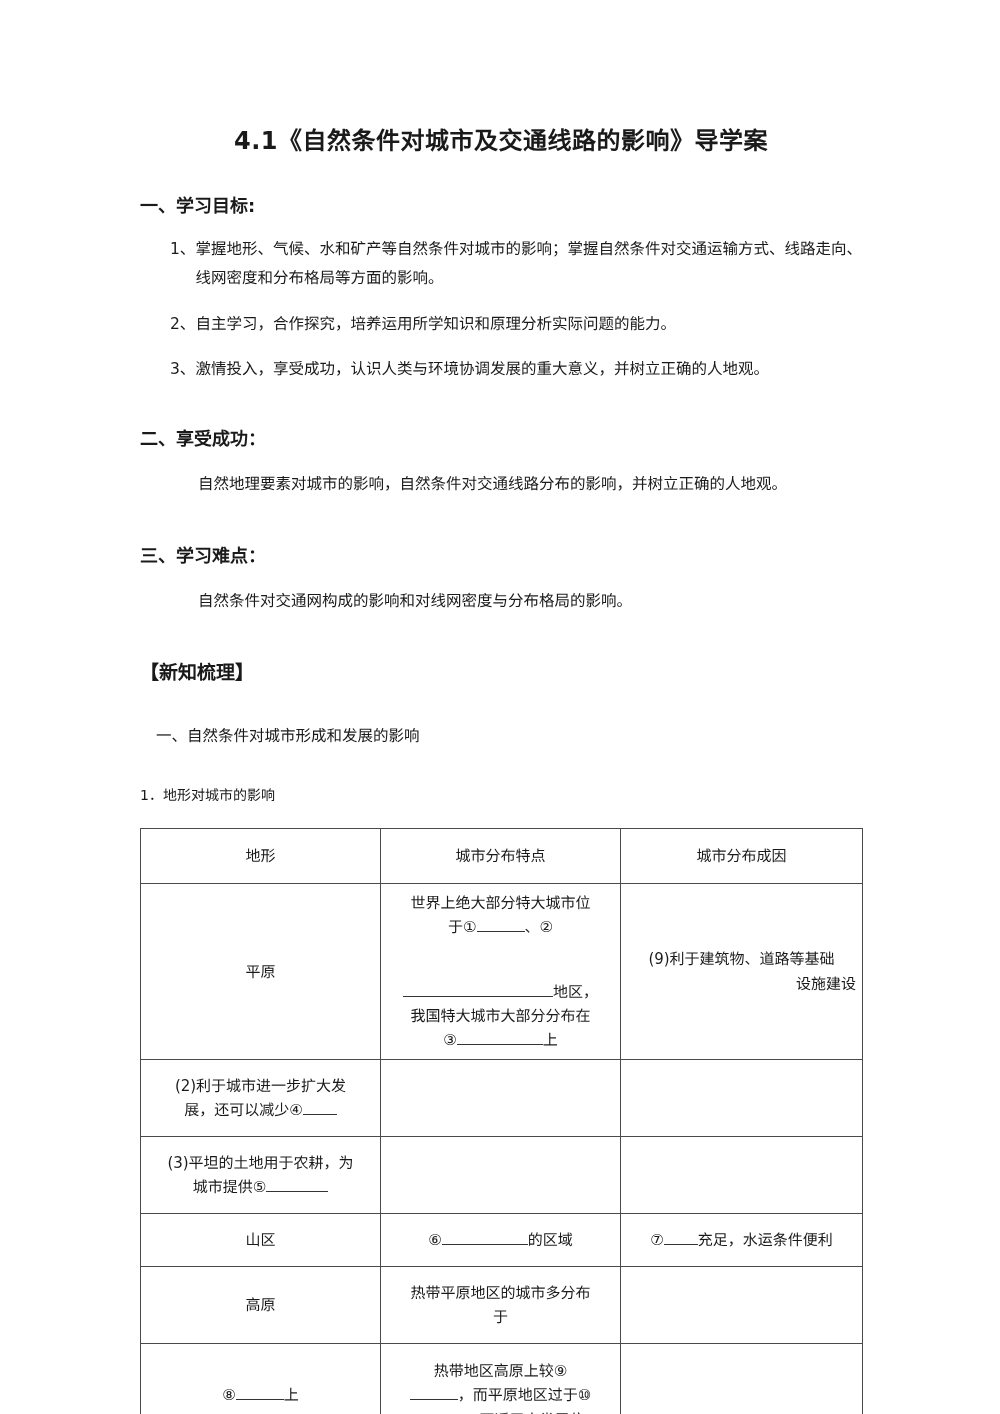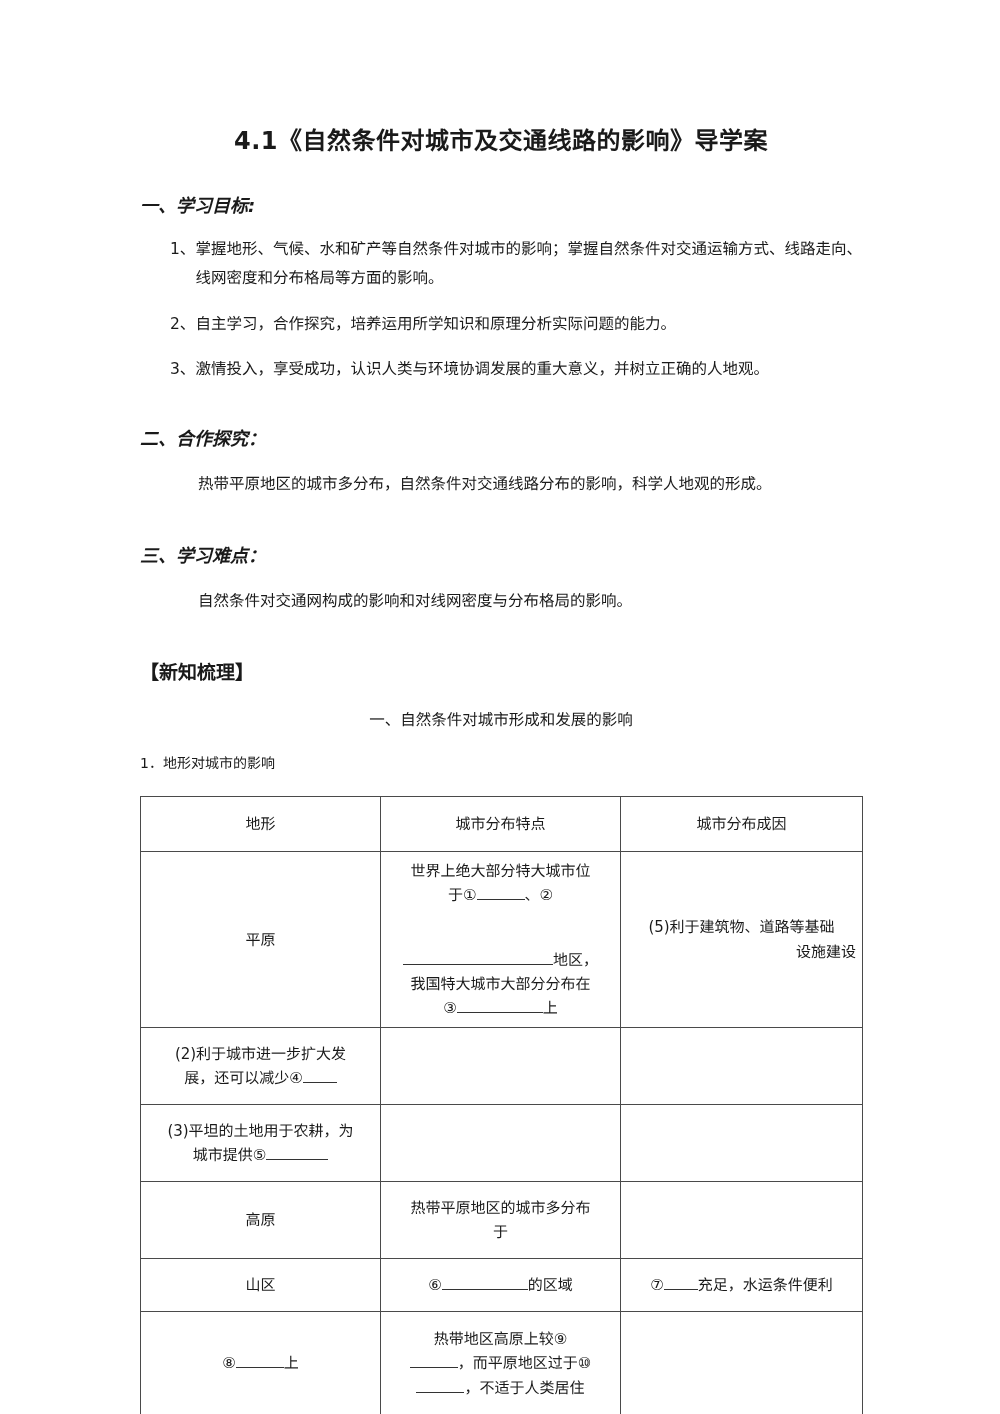--- a/index.html
+++ b/index.html
@@ -41,21 +41,20 @@
     line-height: 1.3;
   }
 
   
   .section-heading {
     font-size: 18px;
     font-weight: bold;
     margin: 0;
     padding-top: 36px;
     line-height: 1.4;
-    font-style: italic;
   }
   .section-heading.sec2 { padding-top: 42px; }
   .section-heading.sec3 { padding-top: 44px; }
 
   
   .obj-list {
     margin: 0;
     padding: 0;
     list-style: none;
   }
@@ -86,24 +85,23 @@
   
   .block-title {
     font-size: 19px;
     font-weight: bold;
     margin: 0;
     padding-top: 42px;
     line-height: 1.5;
   }
   .sub-head {
     font-size: 15.5px;
-    margin: 0;
+    margin: 16px;
     padding-top: 22px;
     line-height: 1.5;
-    text-align: center;
   }
   .sub-head-2 {
     font-size: 14px;
     margin: 0;
     padding-top: 21px;
     line-height: 1.5;
   }
 
   
   .tbl-wrap {
@@ -161,22 +159,22 @@
       <li class="obj-item">
         <span class="obj-num">2、</span>
         <span class="obj-text">自主学习，合作探究，培养运用所学知识和原理分析实际问题的能力。</span>
       </li>
       <li class="obj-item">
         <span class="obj-num">3、</span>
         <span class="obj-text">激情投入，享受成功，认识人类与环境协调发展的重大意义，并树立正确的人地观。</span>
       </li>
     </ul>
 
-    <h2 class="section-heading sec2">二、合作探究：</h2>
-    <p class="para-indent">热带平原地区的城市多分布，自然条件对交通线路分布的影响，科学人地观的形成。</p>
+    <h2 class="section-heading sec2">二、享受成功：</h2>
+    <p class="para-indent">自然地理要素对城市的影响，自然条件对交通线路分布的影响，并树立正确的人地观。</p>
 
     <h2 class="section-heading sec3">三、学习难点：</h2>
     <p class="para-indent">自然条件对交通网构成的影响和对线网密度与分布格局的影响。</p>
 
     <p class="block-title">【新知梳理】</p>
     <p class="sub-head">一、自然条件对城市形成和发展的影响</p>
     <p class="sub-head-2">1．地形对城市的影响</p>
 
     <div class="tbl-wrap">
       <table class="geo-table">
@@ -195,56 +193,56 @@
           <tr>
             <td class="tall">平原</td>
             <td class="tall">
               <span style="display: block;">世界上绝大部分特大城市位</span>
               <span style="display: block;">于①<span class="u-sm"></span>、②</span>
               <span style="display: block; margin-top: 40px;"><span class="u-xl"></span>地区，</span>
               <span style="display: block;">我国特大城市大部分分布在</span>
               <span style="display: block;">③<span class="u-lg"></span>上</span>
             </td>
             <td class="tall">
-              <span style="display: block;">(5)利于建筑物、道路等基础</span>
+              <span style="display: block;">(9)利于建筑物、道路等基础</span>
               <span style="display: block; text-align: right;">设施建设</span>
             </td>
           </tr>
 
           <tr>
             <td class="mid">
               <span style="display: block;">(2)利于城市进一步扩大发</span>
               <span style="display: block;">展，还可以减少④<span class="u-xs"></span></span>
             </td>
             <td class="mid"></td>
             <td class="mid"></td>
           </tr>
 
           <tr>
             <td class="mid">
               <span style="display: block;">(3)平坦的土地用于农耕，为</span>
               <span style="display: block;">城市提供⑤<span class="u-md"></span></span>
             </td>
             <td class="mid"></td>
             <td class="mid"></td>
+          </tr>
+
+          <tr>
+            <td class="short">山区</td>
+            <td class="short">⑥<span class="u-lg"></span>的区域</td>
+            <td class="short">⑦<span class="u-xs"></span>充足，水运条件便利</td>
           </tr>
 
           <tr>
             <td class="plateau">高原</td>
             <td class="plateau">
               <span style="display: block;">热带平原地区的城市多分布</span>
               <span style="display: block;">于</span>
             </td>
             <td class="plateau"></td>
-          </tr>
-
-          <tr>
-            <td class="short">山区</td>
-            <td class="short">⑥<span class="u-lg"></span>的区域</td>
-            <td class="short">⑦<span class="u-xs"></span>充足，水运条件便利</td>
           </tr>
 
           <tr>
             <td class="last">⑧<span class="u-sm"></span>上</td>
             <td class="last">
               <span style="display: block;">热带地区高原上较⑨</span>
               <span style="display: block;"><span class="u-sm"></span>，而平原地区过于⑩</span>
               <span style="display: block;"><span class="u-sm"></span>，不适于人类居住</span>
             </td>
             <td class="last"></td>

